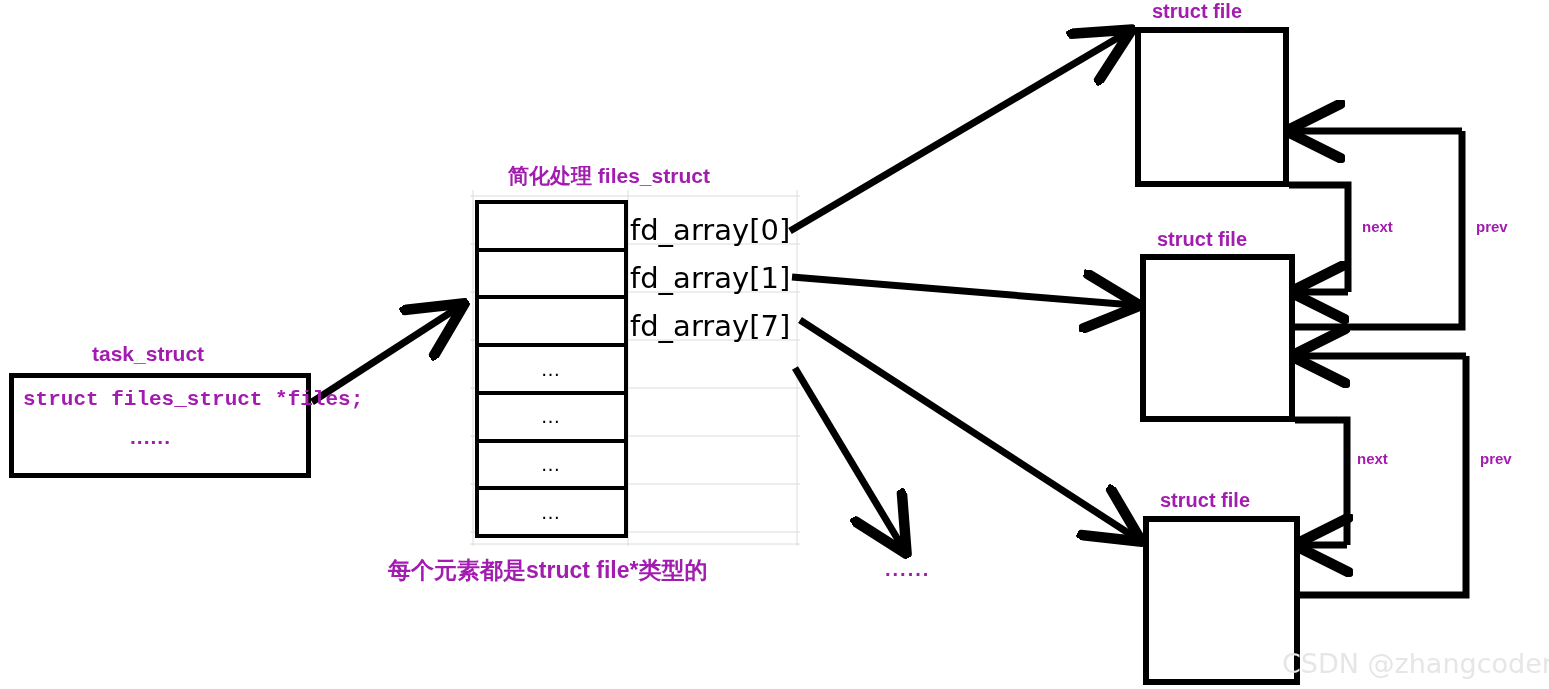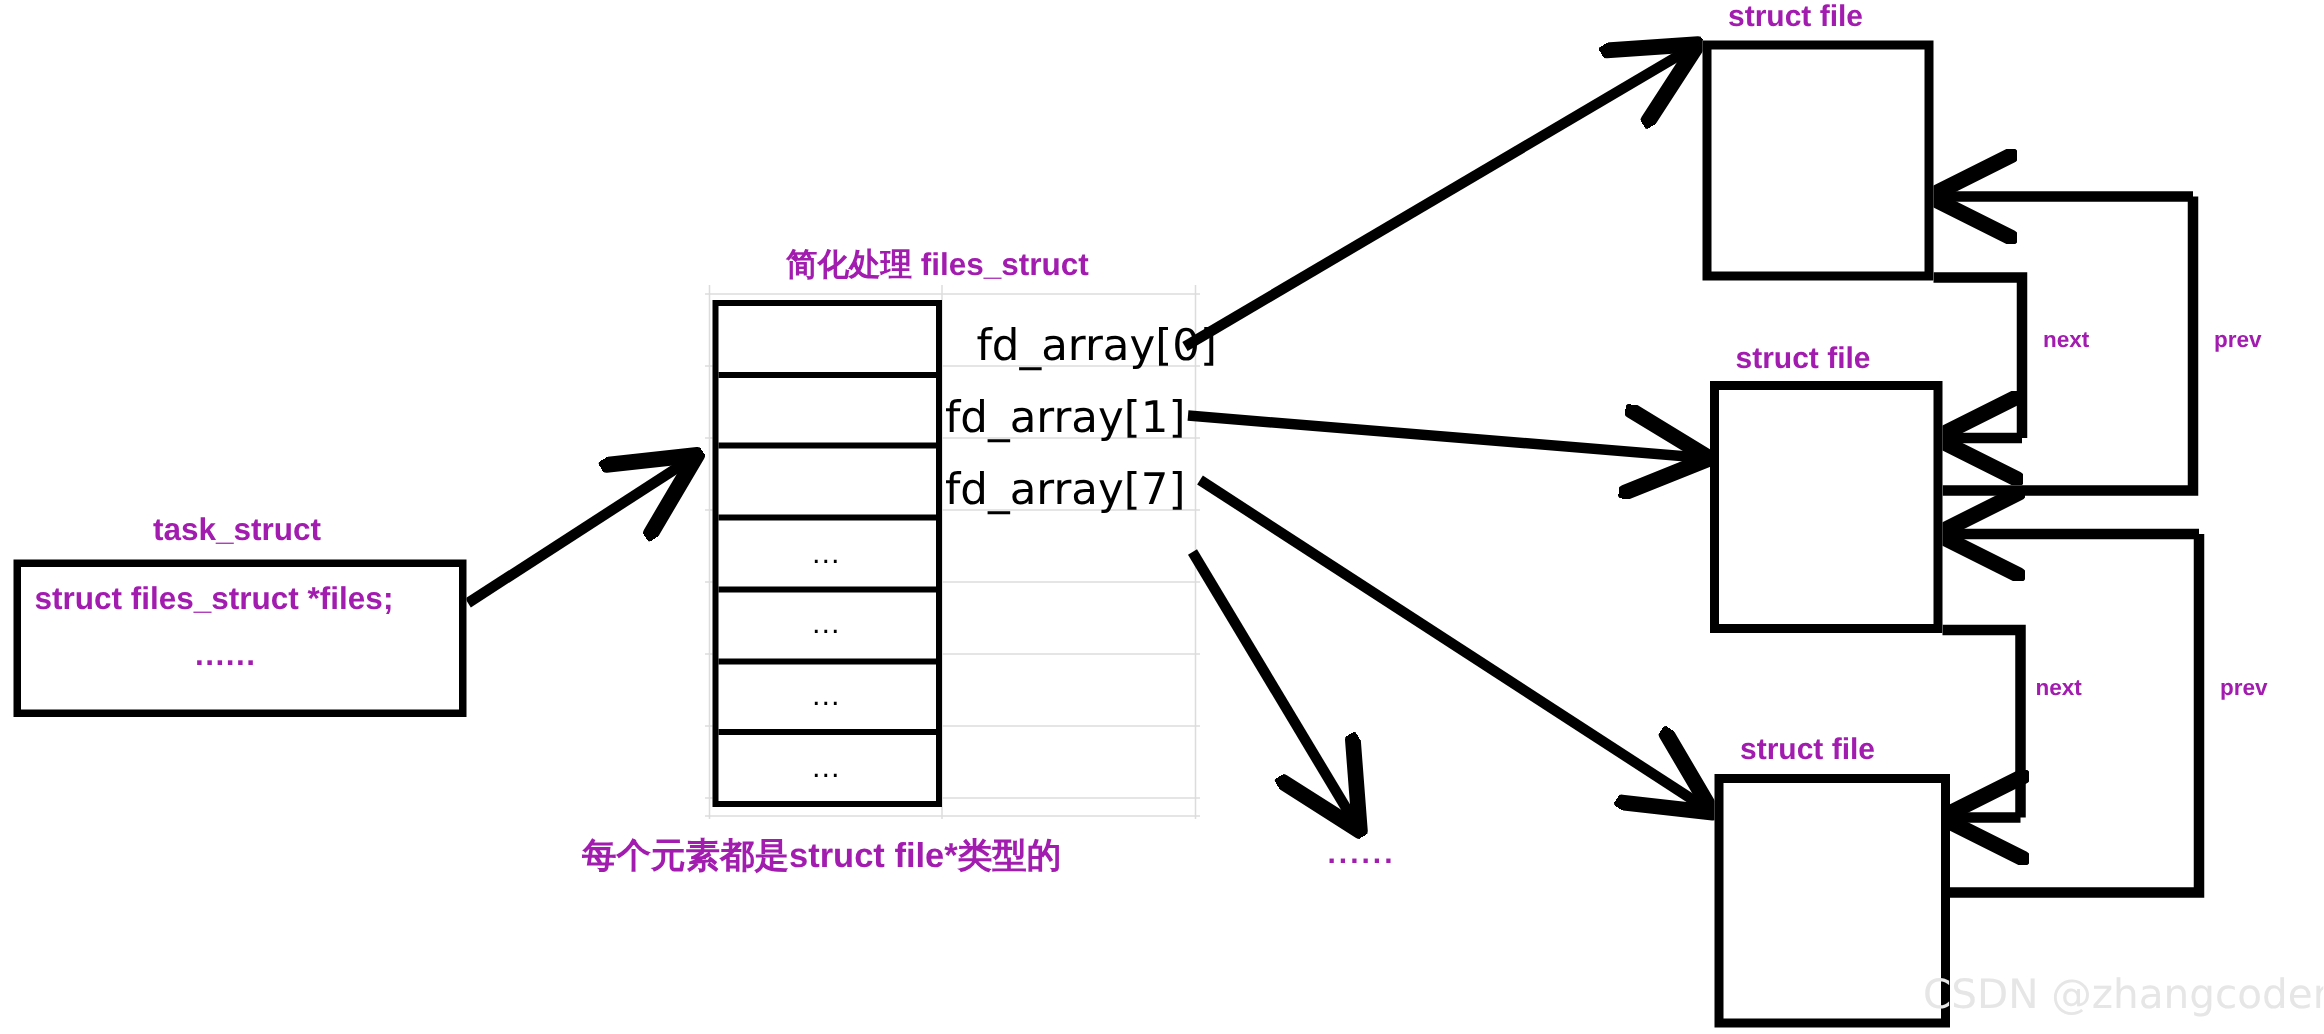--- a/index.html
+++ b/index.html
@@ -5,39 +5,39 @@
   html,body{margin:0;padding:0;background:#ffffff;}
   body{font-family:"Liberation Sans","DejaVu Sans",sans-serif;}
   #stage{position:relative;width:1549px;height:689px;background:#ffffff;overflow:hidden;}
   #grid{position:absolute;left:0;top:0;width:1549px;height:689px;}
   #wires{position:absolute;left:0;top:0;width:1549px;height:689px;}
 
   .lbl{position:absolute;white-space:nowrap;color:#a21caf;}
   .bold{font-weight:bold;}
 
   
-  #task-title{left:92px;top:342px;font-size:21px;font-weight:bold;margin-left:10px;}
+  #task-title{left:92px;top:342px;font-size:21px;font-weight:bold;}
   #task-box{position:absolute;left:9px;top:373px;width:302px;height:105px;
             border:5px solid #000;background:#fff;box-sizing:border-box;}
-  #task-field{left:23px;top:388px;font-size:21px;font-weight:bold;}
+  #task-field{left:23px;top:388px;font-size:21px;font-weight:bold;font-family:Liberation Mono, monospace;}
   #task-dots{left:130px;top:425px;font-size:21px;font-weight:bold;letter-spacing:1px;}
 
   
-  #fs-title{left:508px;top:162px;font-size:21px;font-weight:bold;margin-left:16px;}
+  #fs-title{left:508px;top:162px;font-size:21px;font-weight:bold;}
   #fs-table{position:absolute;left:475px;top:200px;width:153px;height:338px;
             border:4px solid #000;background:#fff;box-sizing:border-box;
             display:flex;flex-direction:column;}
   #fs-table .row{flex:1 1 0;border-bottom:4px solid #000;box-sizing:border-box;
                  display:flex;align-items:center;justify-content:center;
                  font-size:20px;color:#000;letter-spacing:2px;}
   #fs-table .row:last-child{border-bottom:none;}
   #fs-caption{left:388px;top:555px;font-size:23px;font-weight:bold;}
 
   .fd{position:absolute;left:630px;font-size:29px;color:#000;font-family:"DejaVu Sans",sans-serif;}
-  #fd0{top:213px;margin-left:21px;}
+  #fd0{top:213px;}
   #fd1{top:261px;}
   #fd2{top:309px;}
 
   #mid-dots{left:885px;top:558px;font-size:20px;font-weight:bold;letter-spacing:2px;}
 
   
   .sf-title{font-size:20px;font-weight:bold;}
   .sf-box{position:absolute;border:6px solid #000;background:#fff;box-sizing:border-box;}
   #sf1-title{left:1152px;top:0px;}
   #sf1-box{left:1135px;top:27px;width:154px;height:160px;}

